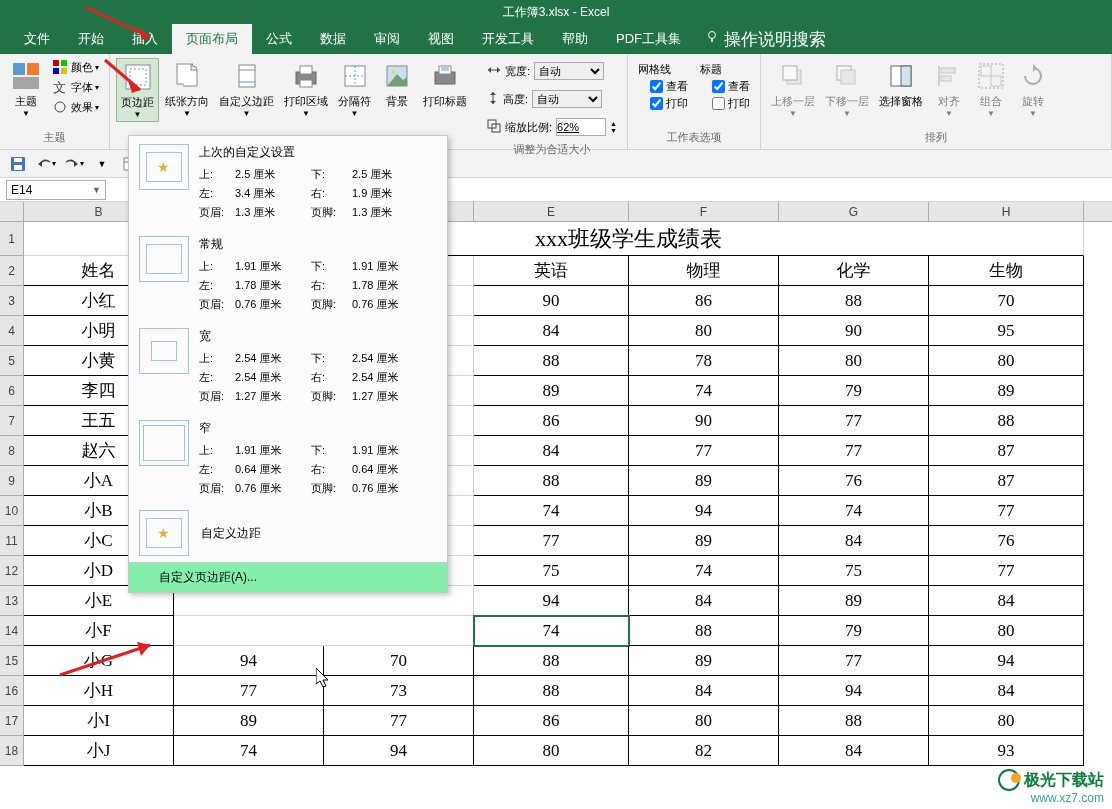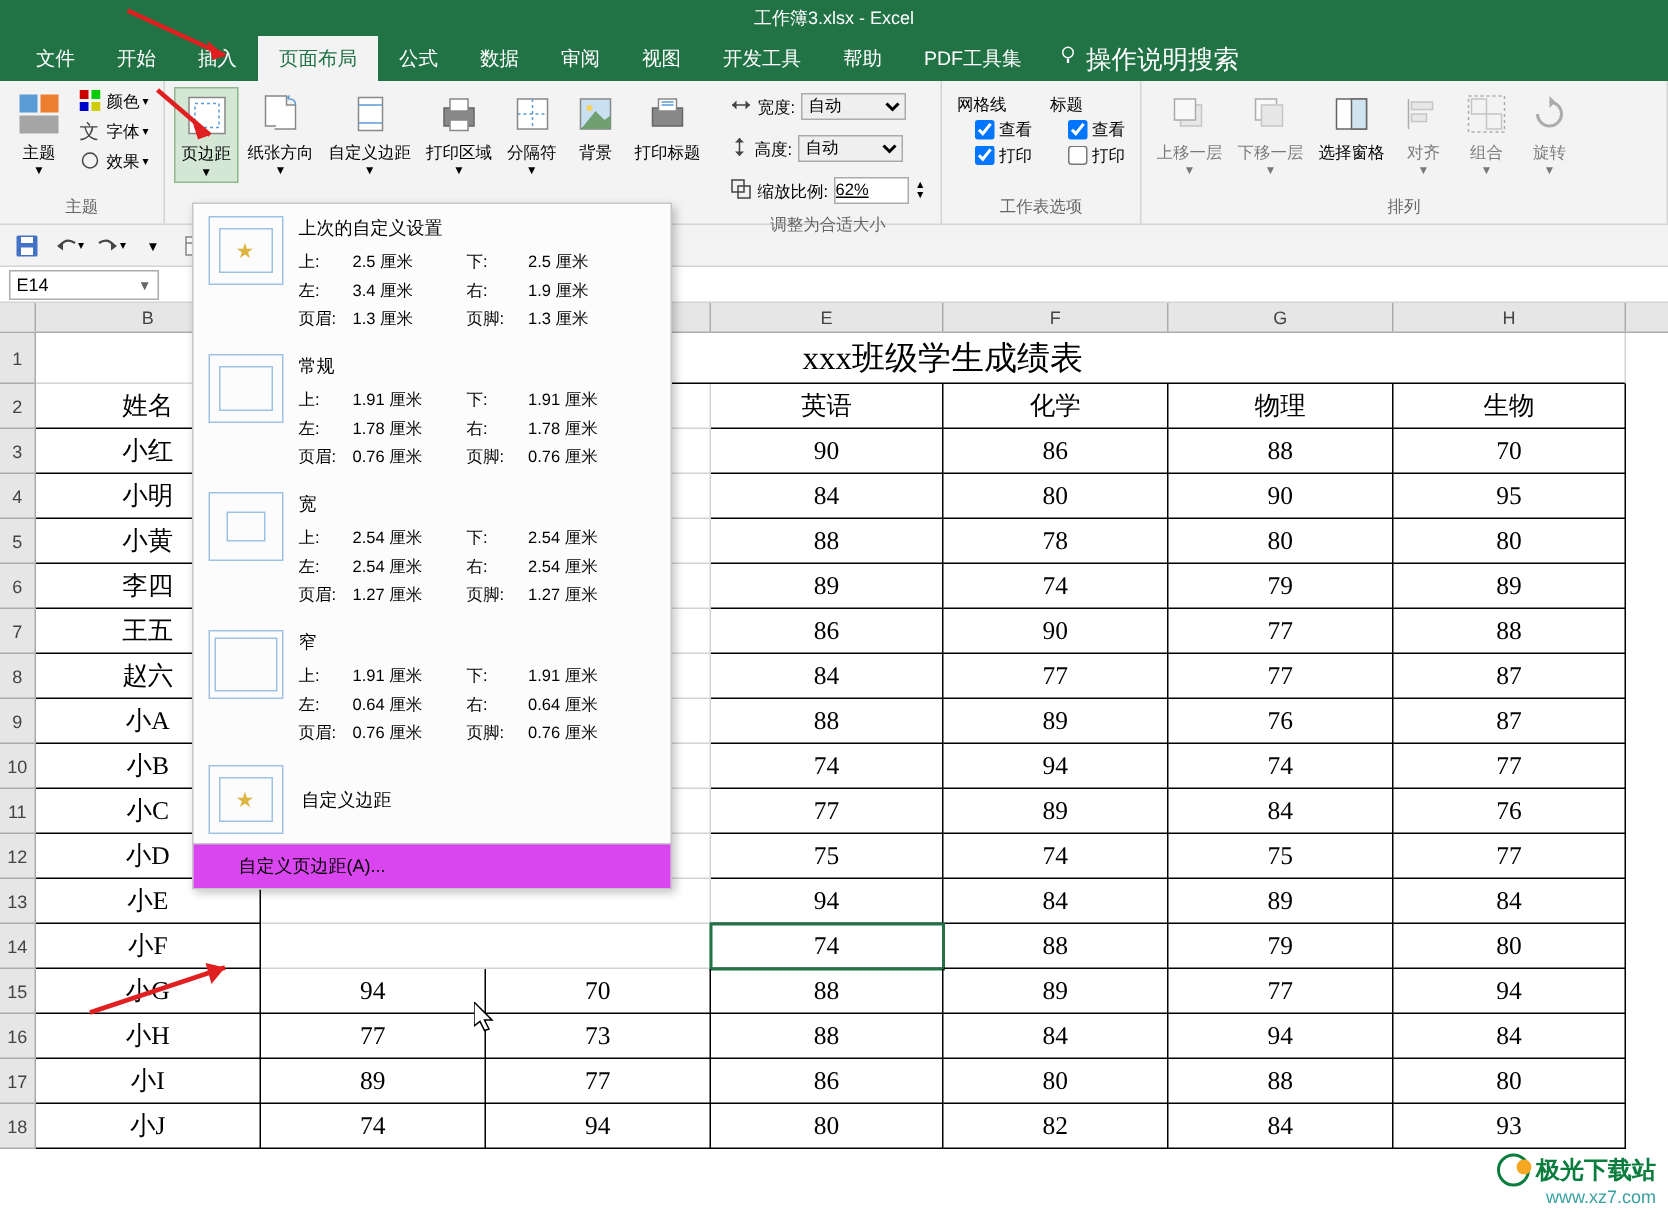--- a/index.html
+++ b/index.html
@@ -60,21 +60,21 @@
 
 .dropdown { position: absolute; left: 128px; top: 135px; width: 320px; background: #fcfcfc; border: 1px solid #c6c6c6; box-shadow: 2px 2px 6px rgba(0,0,0,0.25); z-index: 100; font-size: 12px; }
 .dd-section { padding: 8px 10px; display: flex; gap: 10px; }
 .dd-preview { width: 50px; height: 46px; border: 1px solid #9ec2e6; display: flex; align-items: center; justify-content: center; flex-shrink: 0; }
 .dd-preview-inner { width: 36px; height: 30px; border: 1px solid #9ec2e6; position: relative; }
 .dd-star { color: #deb340; font-size: 14px; }
 .dd-info { flex: 1; }
 .dd-title { font-weight: normal; margin-bottom: 6px; }
 .dd-vals { display: grid; grid-template-columns: 30px 70px 35px 70px; gap: 4px 6px; font-size: 11px; }
 .dd-custom { padding: 6px 10px; display: flex; align-items: center; gap: 12px; }
-.dd-footer { background: #d946ef; padding: 6px 30px; border-top: 1px solid #c6c6c6; cursor: pointer; position: relative; }
+.dd-footer { background: #86efac; padding: 6px 30px; border-top: 1px solid #c6c6c6; cursor: pointer; position: relative; }
 
 
 .arrow { position: absolute; z-index: 200; pointer-events: none; }
 
 
 .watermark { position: absolute; bottom: 4px; right: 8px; z-index: 300; font-size: 12px; color: #3a9b9b; display: flex; flex-direction: column; align-items: flex-end; }
 .watermark-logo { display: flex; align-items: center; gap: 4px; font-size: 16px; color: #0a7d3e; font-weight: bold; }
 .watermark-logo-icon { width: 22px; height: 22px; border-radius: 50%; border: 2px solid #0a7d3e; position: relative; }
 .watermark-logo-icon::before { content: ""; position: absolute; right: -3px; top: 2px; width: 10px; height: 10px; background: #f5a623; border-radius: 50%; }
 
@@ -450,22 +450,22 @@
       </div>
     <div class="cells" id="cells-area">
         <div class="cell-row title-row">
           <div class="cell noborder" style="width: 150px; height: 34px;"></div>
           <div class="cell" style="width: 910px; height: 34px; border-bottom: 1px solid rgb(0, 0, 0); border-right: 1px solid rgb(212, 212, 212); font-size: 22px;">xxx班级学生成绩表</div>
         </div>
         <div class="cell-row">
           <div class="cell" style="width: 150px; height: 30px;">姓名</div>
           <div class="cell noborder" style="width: 300px; height: 30px;"></div>
           <div class="cell" style="width: 155px; height: 30px;">英语</div>
+          <div class="cell" style="width: 150px; height: 30px;">物理</div>
           <div class="cell" style="width: 150px; height: 30px;">化学</div>
-          <div class="cell" style="width: 150px; height: 30px;">物理</div>
           <div class="cell" style="width: 155px; height: 30px;">生物</div>
         </div>
         <div class="cell-row">
           <div class="cell" style="width: 150px; height: 30px;">小红</div>
           <div class="cell noborder" style="width: 300px; height: 30px;"></div>
           <div class="cell" style="width: 155px; height: 30px;">90</div>
           <div class="cell" style="width: 150px; height: 30px;">86</div>
           <div class="cell" style="width: 150px; height: 30px;">88</div>
           <div class="cell" style="width: 155px; height: 30px;">70</div>
         </div>

